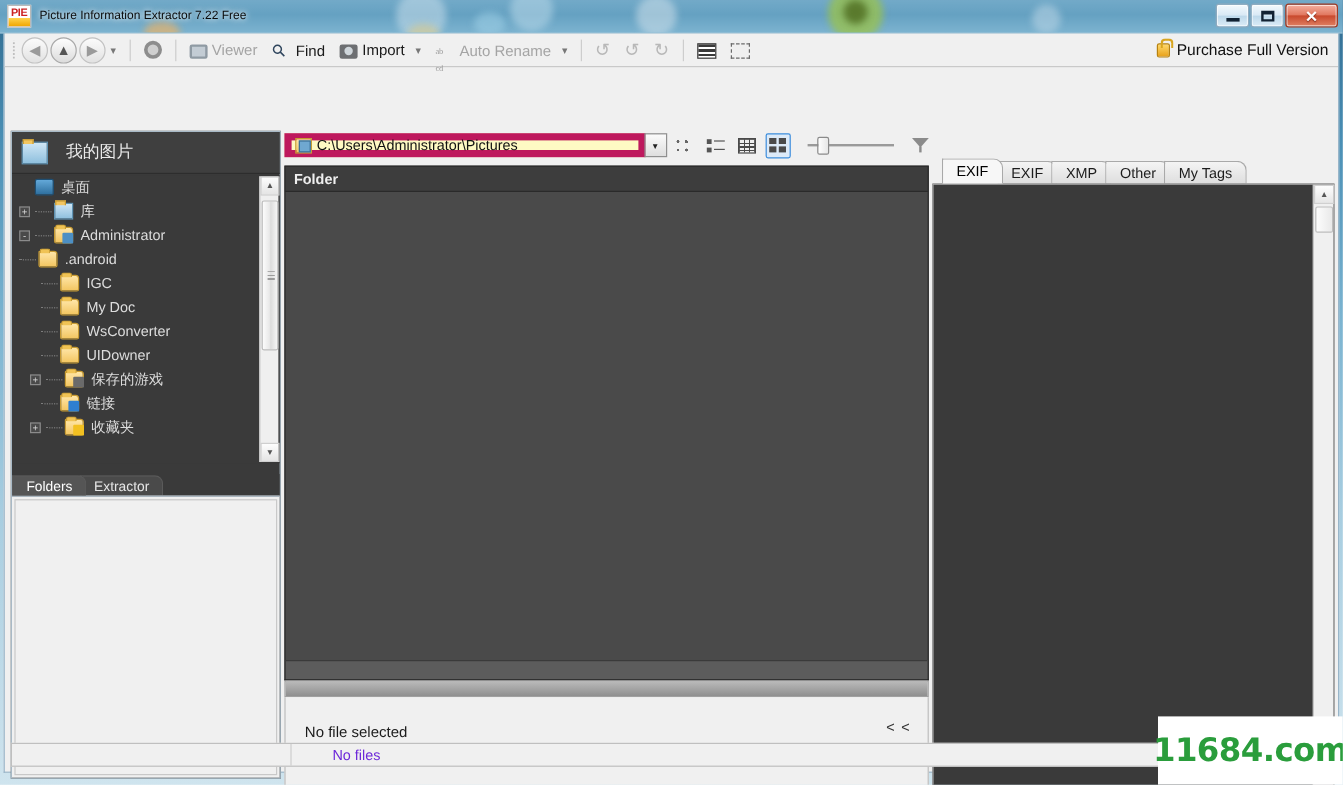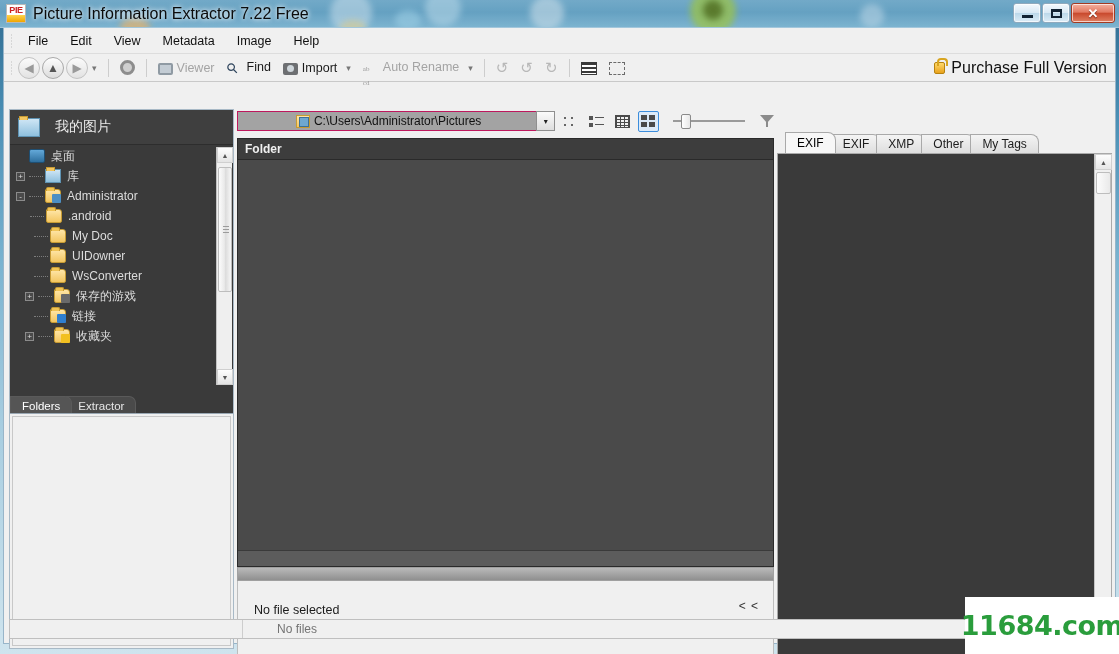--- a/index.html
+++ b/index.html
@@ -23,21 +23,21 @@
   }
   .glass-blob { position:absolute; border-radius:50%; filter:blur(3px); opacity:.55; }
   .tb-left { position:absolute; left:6px; top:4px; display:flex; align-items:center; gap:7px; z-index:3;}
   .pie-logo {
     width:20px; height:19px; background:#fff; border:1px solid #b9b9b9; position:relative;
     display:flex; align-items:flex-start; justify-content:center; overflow:hidden;
   }
   .pie-logo .pie-txt { font-size:9px; font-weight:bold; color:#cc2222; letter-spacing:-.3px; line-height:10px; font-family:"Liberation Sans",sans-serif;}
   .pie-logo .pie-bar { position:absolute; left:0; bottom:0; width:100%; height:7px;
        background: linear-gradient(180deg,#ffd34d,#f0a500); }
-  .tb-title { font-size:16px; color:#0b0b0b; text-shadow:0 0 4px rgba(255,255,255,.9),0 0 7px rgba(255,255,255,.8);}
+  .tb-title { font-size:10px; color:#0b0b0b; text-shadow:0 0 4px rgba(255,255,255,.9),0 0 7px rgba(255,255,255,.8);}
   .win-btns { position:absolute; right:4px; top:3px; display:flex; gap:1px; z-index:4;}
   .wb {
     width:28px; height:20px; border:1px solid #8fa9bd; border-radius:3px;
     background:linear-gradient(180deg,#f3f9fd 0%,#d9e9f5 48%,#bcd8ea 52%,#dcecf7 100%);
     display:flex; align-items:center; justify-content:center;
     box-shadow: inset 0 0 0 1px rgba(255,255,255,.65);
   }
   .wb.close { width:44px;
     background:linear-gradient(180deg,#f4b0a0 0%,#e27a62 45%,#c94a2e 52%,#e08062 100%);
     border-color:#a33a22; color:#fff; font-weight:bold; font-size:12px;}
@@ -60,35 +60,35 @@
 
   
   .toolbar { height:28px; background:#f0f0f0; display:flex; align-items:center; padding-left:4px;
              border-bottom:1px solid #c9c9c9; position:relative;}
   .tb-sep { width:1px; height:18px; background:#cdcdcd; margin:0 5px;}
   .navbtn { width:22px; height:22px; border-radius:50%; margin:0 1px;
      background:linear-gradient(180deg,#fbfbfb,#e2e2e2); border:1px solid #c2c2c2;
      display:flex;align-items:center;justify-content:center; color:#9a9a9a; font-size:12px;}
   .navbtn.up { color:#555; background:linear-gradient(180deg,#fdfdfd,#dcdcdc); border-color:#a9a9a9;}
   .tb-caret { font-size:9px; color:#777; padding:0 6px 0 3px;}
-  .tb-btn { display:flex; align-items:flex-start; gap:4px; padding:3px 6px; font-size:12.5px; color:#1a1a1a;}
+  .tb-btn { display:flex; align-items:flex-end; gap:4px; padding:3px 6px; font-size:12.5px; color:#1a1a1a;}
   .tb-btn.dis { color:#a4a4a4;}
   .ic { width:16px; height:16px; display:inline-block; position:relative;}
   .ic-gear { width:15px;height:15px;border-radius:50%;border:3px solid #8d8d8d;background:#cfcfcf;}
   .ic-mon { width:15px;height:12px;border:2px solid #8f9aa3;border-radius:2px;background:#c3ccd4;margin-top:2px;}
   .ic-find { color:#30465e; font-size:14px; transform:rotate(-45deg); display:inline-block;}
   .ic-cam { width:15px;height:12px;background:#6d6f72;border-radius:2px;margin-top:2px;position:relative;}
   .ic-cam:after{content:"";position:absolute;left:4px;top:2px;width:7px;height:7px;border-radius:50%;background:#cfd6db;}
   .ic-abcd { font-size:7px; color:#9b9b9b; line-height:7px; font-family:"Liberation Serif",serif;}
   .ic-undo { font-size:15px; color:#b8b8b8;}
   .ic-grid1, .ic-grid2 { width:16px; height:13px; margin-top:2px;}
   .ic-grid1 { background-image:repeating-linear-gradient(180deg,#3a3a3a 0 2px, #fff 2px 4px);
               border:1px solid #3a3a3a;}
   .ic-grid2 { border:1px dashed #6b6b6b;}
-  .purchase { position:absolute; right:8px; display:flex; align-items:center; gap:6px; font-size:16px; color:#111;}
+  .purchase { position:absolute; right:8px; display:flex; align-items:center; gap:6px; font-size:13px; color:#111;}
   .lock {
     width:11px;height:12px; position:relative;
     background:linear-gradient(180deg,#ffd96b,#e8a21c); border:1px solid #b7820f; border-radius:2px;}
   .lock:before{content:"";position:absolute;left:2px;top:-5px;width:7px;height:6px;border:2px solid #d8a520;border-bottom:0;border-radius:4px 4px 0 0;}
 
   
   .main { position:absolute; left:0; top:55px; width:1113px; height:555px; }
 
   
   .left { position:absolute; left:5px; top:26px; width:225px; height:540px;
@@ -134,22 +134,22 @@
           background:#4a4a4a; border:1px solid #5a5a5a; border-bottom:0;
           border-radius:0 7px 0 0; margin-right:-6px; display:flex;align-items:center;}
   .ftab.active { background:#555; color:#fff; z-index:2;}
   .left-blank { position:absolute; left:0; top:303px; width:223px; height:235px; background:#f0f0f0;
                 border-top:1px solid #9aa8b4;}
   .left-blank-inner{ position:absolute; left:2px; top:2px; right:2px; bottom:2px; background:#f0f0f0; border:1px solid #c8c8c8;}
 
   
   .center { position:absolute; left:233px; top:26px; width:537px; height:540px;}
   .path-wrap { position:absolute; left:0; top:0; width:537px; height:24px; display:flex; align-items:center;}
-  .path-box { width:317px; height:20px; background:#a3a3a3; border:1px solid #be185d;
-              display:flex; align-items:center; padding-left:3px; gap:4px;justify-content:center;}
+  .path-box { width:317px; height:20px; background:#fef9c3; border:6px solid #be185d;
+              display:flex; align-items:center; padding-left:3px; gap:4px;}
   .path-ic { width:14px;height:13px;background:linear-gradient(180deg,#ffe6a8,#f3c661);
              border:1px solid #c79b33; position:relative; flex:none;}
   .path-ic:after{content:"";position:absolute;right:0;bottom:0;width:8px;height:8px;background:#6fa8d0;border:1px solid #3d7198;}
   .path-txt { font-size:12px; color:#111; white-space:nowrap;}
   .path-drop { width:20px;height:20px;margin-left:-1px;
       background:linear-gradient(180deg,#fbfbfb,#dedede); border:1px solid #8f8f8f;
       display:flex;align-items:center;justify-content:center;font-size:8px;color:#222;}
   .viewbtn { width:22px;height:21px; margin-left:5px; display:flex;align-items:center;justify-content:center;}
   .viewbtn.sel { border:1px solid #3c8ddc; background:#dceaf8; border-radius:2px;}
   .vi { width:15px; height:13px;}
@@ -215,21 +215,21 @@
            border:1px solid #a9a9a9;}
   .rsb { position:absolute; right:0; top:0; width:17px; height:100%; background:#f0f0f0; border-left:1px solid #c6c6c6;}
   .rsb .arw { width:17px;height:16px; background:linear-gradient(180deg,#fdfdfd,#e6e6e6);
        border:1px solid #d0d0d0; display:flex;align-items:center;justify-content:center;font-size:7px;color:#555;}
   .rsb .thumb { position:absolute; left:1px; top:18px; width:15px; height:22px;
        background:linear-gradient(90deg,#fcfcfc,#e9e9e9); border:1px solid #bdbdbd; border-radius:2px;}
 
   
   .statusbar { position:absolute; left:5px; bottom:4px; width:1103px; height:20px;
        background:#f0f0f0; border:1px solid #bfbfbf; display:flex; align-items:center;}
-  .sb-cell { height:18px; border-right:1px solid #cdcdcd; display:flex; align-items:center; padding-left:6px; font-size:12px; color:#737373;margin-left:28px;}
+  .sb-cell { height:18px; border-right:1px solid #cdcdcd; display:flex; align-items:center; padding-left:6px; font-size:12px; color:#6d28d9;margin-left:28px;}
   .sb-1 { width:205px;}
   .sb-2 { flex:1; border-right:0;}
 
   .watermark { position:absolute; left:965px; top:597px; width:154px; height:57px;
        background:#fff; display:flex; align-items:center; justify-content:center;}
   .wm-txt { font-size:27px; font-weight:bold; color:#2a9d3c; letter-spacing:-.5px;
        font-family:"DejaVu Sans", sans-serif;}
 </style>
 </head>
 <body>
@@ -263,29 +263,20 @@
           <span class="gl-max"></span>
         </div>
       <div class="wb close">
           <span class="gl-close">✕</span>
         </div>
     </div>
   </div>
 
   <div class="client">
 
-    <div class="menubar">
-      <div class="grip"></div>
-      <div class="menu-item">File</div>
-      <div class="menu-item">Edit</div>
-      <div class="menu-item">View</div>
-      <div class="menu-item">Metadata</div>
-      <div class="menu-item">Image</div>
-      <div class="menu-item">Help</div>
-    </div>
 
     <div class="toolbar">
       <div class="grip"></div>
       <div class="navbtn">◀</div>
       <div class="navbtn up">▲</div>
       <div class="navbtn">▶</div>
       <div class="tb-caret">▾</div>
       <div class="tb-sep"></div>
       <div class="tb-btn">
           <span class="ic ic-gear"></span>
@@ -354,39 +345,44 @@
             <span class="lbl">库</span>
           </div>
           <div class="trow">
             <span class="expander">-</span>
             <span class="dots"></span>
             <span class="fi folder-ic">
                 <i class="badge b-user"></i>
               </span>
             <span class="lbl">Administrator</span>
           </div>
-          <div class="trow" style="padding-left:20px;">
+          <div class="trow" style="padding-left:6px;">
             <span class="dots"></span>
             <span class="fi folder-ic"></span>
             <span class="lbl">.android</span>
           </div>
           <div class="trow" style="padding-left:24px;">
             <span class="dots"></span>
             <span class="fi folder-ic"></span>
+            <span class="lbl">IGC</span>
+          </div>
+          <div class="trow" style="padding-left:24px;">
+            <span class="dots"></span>
+            <span class="fi folder-ic"></span>
             <span class="lbl">My Doc</span>
+          </div>
+          <div class="trow" style="padding-left:24px;">
+            <span class="dots"></span>
+            <span class="fi folder-ic"></span>
+            <span class="lbl">WsConverter</span>
           </div>
           <div class="trow" style="padding-left:24px;">
             <span class="dots"></span>
             <span class="fi folder-ic"></span>
             <span class="lbl">UIDowner</span>
-          </div>
-          <div class="trow" style="padding-left:24px;">
-            <span class="dots"></span>
-            <span class="fi folder-ic"></span>
-            <span class="lbl">WsConverter</span>
           </div>
           <div class="trow" style="padding-left:15px;">
             <span class="expander">+</span>
             <span class="dots"></span>
             <span class="fi folder-ic">
                 <i class="badge b-game"></i>
               </span>
             <span class="lbl">保存的游戏</span>
           </div>
           <div class="trow" style="padding-left:24px;">

